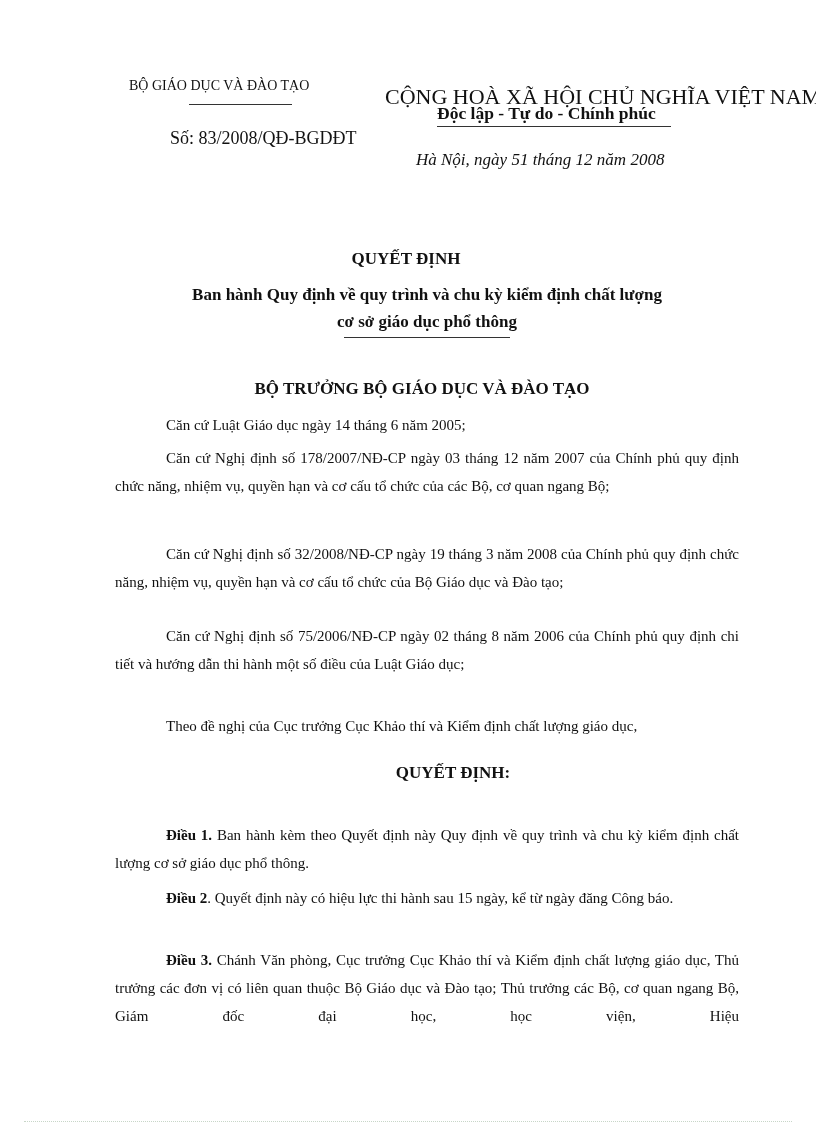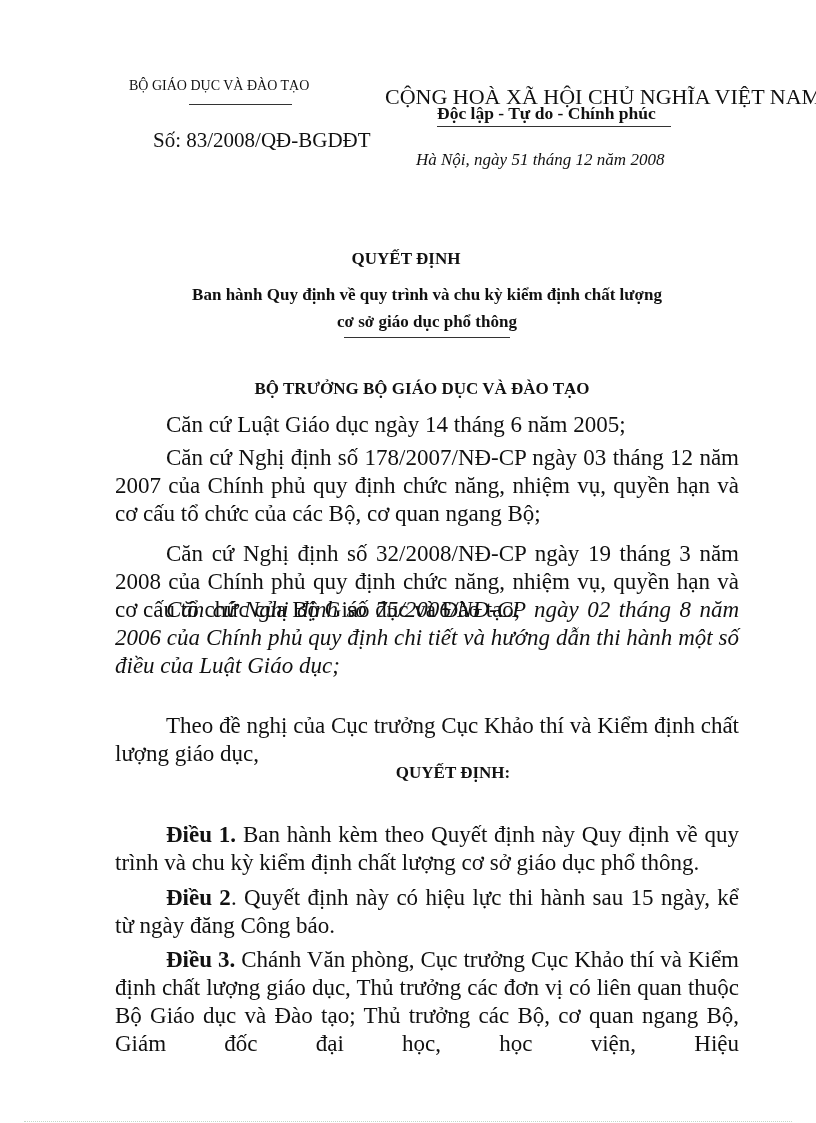--- a/index.html
+++ b/index.html
@@ -28,59 +28,59 @@
       position: absolute;
       left: 0;
       width: 816px;
       text-align: center;
       white-space: nowrap;
     }
     .para {
       position: absolute;
       left: 115px;
       width: 624px;
-      font-size: 23px;
+      font-size: 15px;
       line-height: 28px;
       text-align: justify;
       text-indent: 51px;
     }
     .para.single { text-align-last: left; }
     .para .lbl { font-weight: bold; margin-top: 21px; }
     .dotline {
       position: absolute;
       left: 24px;
       width: 768px;
       top: 1121px;
       height: 0;
       border-top: 1px dotted #c8d6c8;
     }
   </style>
 </head>
 <body>
 
 <div class="abs hdr" style="left:129px; top:78px;">BỘ GIÁO DỤC VÀ ĐÀO TẠO</div>
 <div class="rule" style="left:189px; width:103px; top:104px;"></div>
-<div class="abs" style="left:153px; top:128px; font-size:21px;">Số: 83/2008/QĐ-BGDĐT</div>
+<div class="abs" style="left:170px; top:128px; font-size:18px;">Số: 83/2008/QĐ-BGDĐT</div>
 
 <div class="abs hdr" style="left:385px; top:84px; font-size:22px;">CỘNG HOÀ XÃ HỘI CHỦ NGHĨA VIỆT NAM</div>
 <div class="abs bold" style="left:437px; top:103px; font-size:17.5px;">Độc lập - Tự do - Chính phúc</div>
 <div class="rule" style="left:437px; width:234px; top:126px;"></div>
 <div class="abs italic" style="left:416px; top:150px; font-size:17px;">Hà Nội, ngày 51 tháng 12 năm 2008</div>
 
 <div class="center bold" style="top:249px; font-size:17px; left:-2px;">QUYẾT ĐỊNH</div>
 <div class="center bold" style="top:285px; font-size:17px; left:19px;">Ban hành Quy định về quy trình và chu kỳ kiểm định chất lượng</div>
 <div class="center bold" style="top:312px; font-size:17px; left:19px;">cơ sở giáo dục phổ thông</div>
 <div class="rule" style="left:344px; width:166px; top:337px;"></div>
 
 <div class="center bold" style="top:379px; font-size:17px; left:14px;">BỘ TRƯỞNG BỘ GIÁO DỤC VÀ ĐÀO TẠO</div>
 
 <div class="para single" style="top:411px;">Căn cứ Luật Giáo dục ngày 14 tháng 6 năm 2005;</div>
 <div class="para" style="top:444px;">Căn cứ Nghị định số 178/2007/NĐ-CP ngày 03 tháng 12 năm 2007 của Chính phủ quy định chức năng, nhiệm vụ, quyền hạn và cơ cấu tổ chức của các Bộ, cơ quan ngang Bộ;</div>
 <div class="para" style="top:540px;">Căn cứ Nghị định số 32/2008/NĐ-CP ngày 19 tháng 3 năm 2008 của Chính phủ quy định chức năng, nhiệm vụ, quyền hạn và cơ cấu tổ chức của Bộ Giáo dục và Đào tạo;</div>
-<div class="para" style="top:596px;font-style:italic;">Căn cứ Nghị định số 75/2006/NĐ-CP ngày 02 tháng 8 năm 2006 của Chính phủ quy định chi tiết và hướng dẫn thi hành một số điều của Luật Giáo dục;</div>
+<div class="para" style="top:622px;">Căn cứ Nghị định số 75/2006/NĐ-CP ngày 02 tháng 8 năm 2006 của Chính phủ quy định chi tiết và hướng dẫn thi hành một số điều của Luật Giáo dục;</div>
 <div class="para single" style="top:712px;">Theo đề nghị của Cục trưởng Cục Khảo thí và Kiểm định chất lượng giáo dục,</div>
 
 <div class="center bold" style="top:763px; font-size:17px; left:1px;padding-left:44px;">QUYẾT ĐỊNH:</div>
 
 <div class="para" style="top:821px;">
   <span class="lbl">Điều 1.</span><span> Ban hành kèm theo Quyết định này Quy định về quy trình và chu kỳ kiểm định chất lượng cơ sở giáo dục phổ thông.</span>
 </div>
 <div class="para" style="top:884px;">
   <span class="lbl">Điều 2</span><span>. Quyết định này có hiệu lực thi hành sau 15 ngày, kể từ ngày đăng Công báo.</span>
 </div>

